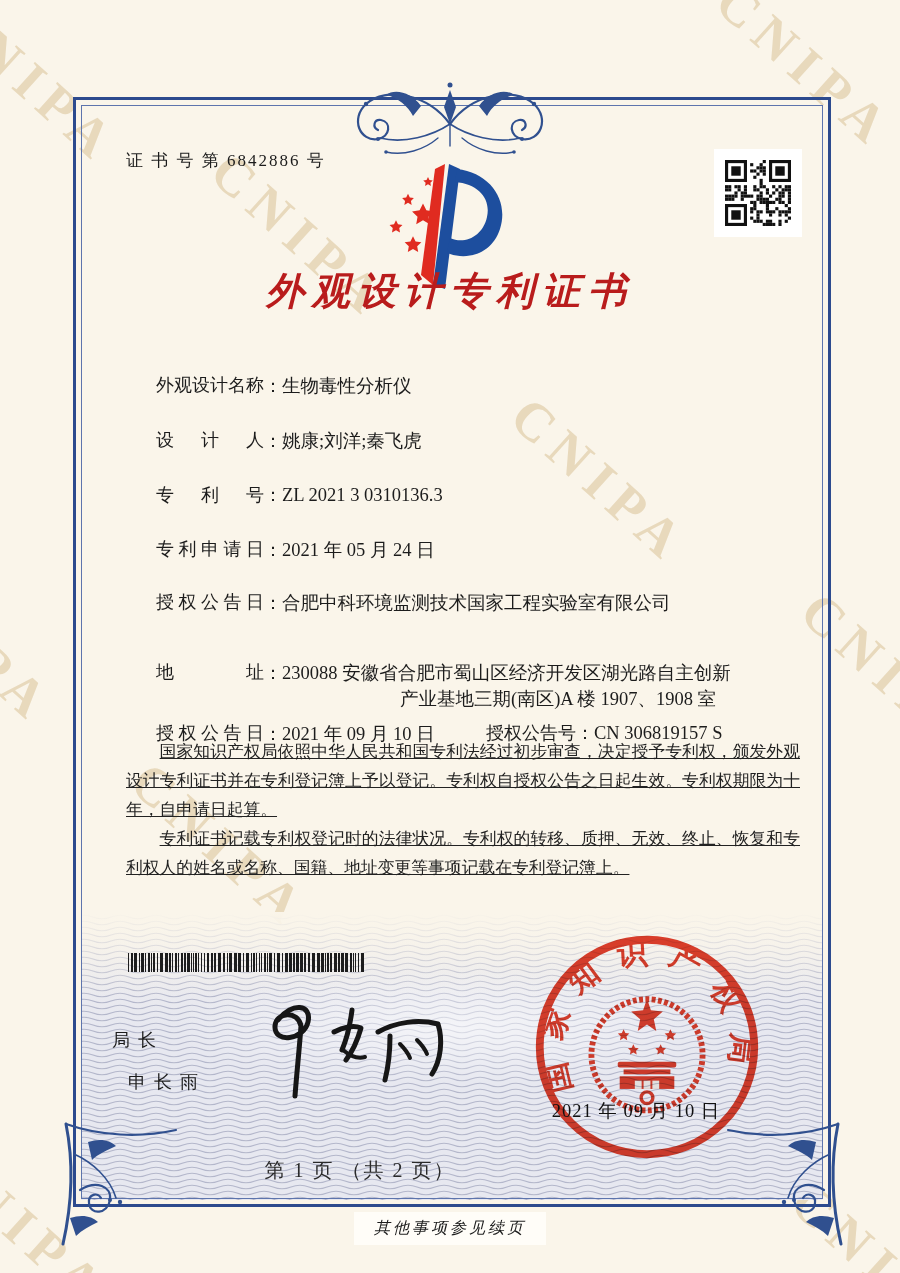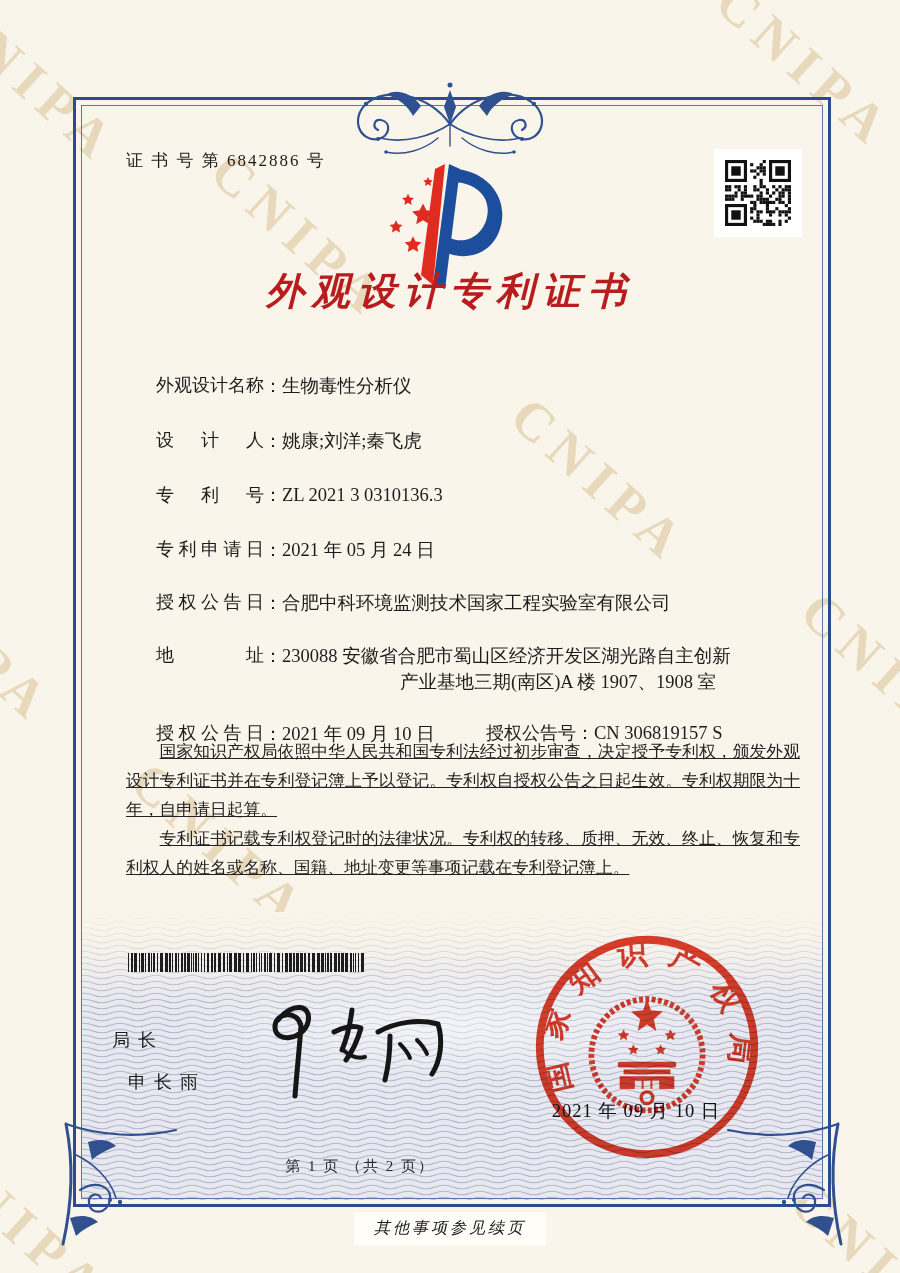--- a/index.html
+++ b/index.html
@@ -49,21 +49,21 @@
   .barcode { position:absolute; left:128px; top:953px; z-index:5; }
   .signer-role { position:absolute; left:112px; top:1028px; z-index:5; font-size:18px; letter-spacing:8px;
     font-family:"Liberation Sans","DejaVu Sans",sans-serif; }
   .signer-name { position:absolute; left:128px; top:1070px; z-index:5; font-size:18px; letter-spacing:8px;
     font-family:"Liberation Sans","DejaVu Sans",sans-serif; }
   .signature { position:absolute; left:240px; top:998px; z-index:6; }
   .seal { position:absolute; left:530px; top:930px; z-index:6; mix-blend-mode:multiply; opacity:.92; }
   .seal-date { position:absolute; left:530px; top:1098px; width:212px; text-align:center; z-index:7;
     font-size:18.5px; letter-spacing:1px; color:#101010; }
   .page-num { position:absolute; left:0; top:1157px; width:720px; text-align:center; z-index:5;
-    font-size:15px; letter-spacing:2px; color:#2a2a2a; }
+    font-size:20px; letter-spacing:2px; color:#2a2a2a; }
   .note { position:absolute; left:50%; transform:translateX(-50%); top:1212px; z-index:5;
     background:#fffdf8; padding:6px 20px; font-size:16px; letter-spacing:3px; color:#1c1c1c;
     font-style:italic;text-align:center; }
 </style>
 </head>
 <body>
 
 <div class="page">
 
   <div>
@@ -333,21 +333,21 @@
   </div>
   <div class="frow" style="top:483px">
     <span class="flabel">专利号</span><span>：</span><span class="fvalue">ZL 2021 3 0310136.3</span>
   </div>
   <div class="frow" style="top:537px">
     <span class="flabel">专利申请日</span><span>：</span><span class="fvalue">2021 年 05 月 24 日</span>
   </div>
   <div class="frow" style="top:590px">
     <span class="flabel">授权公告日</span><span>：</span><span class="fvalue">合肥中科环境监测技术国家工程实验室有限公司</span>
   </div>
-  <div class="frow" style="top:643px">
+  <div class="frow" style="top:660px">
     <span class="flabel">地址</span><span>：</span><span class="fvalue">230088 安徽省合肥市蜀山区经济开发区湖光路自主创新</span>
     <span class="addr2">产业基地三期(南区)A 楼 1907、1908 室</span>
   </div>
   <div class="frow" style="top:721px">
     <span class="flabel">授权公告日</span><span>：</span><span class="fvalue">2021 年 09 月 10 日</span>
     <span class="pair2">
       <span>授权公告号</span><span>：</span><span class="fvalue">CN 306819157 S</span>
     </span>
   </div>
 

